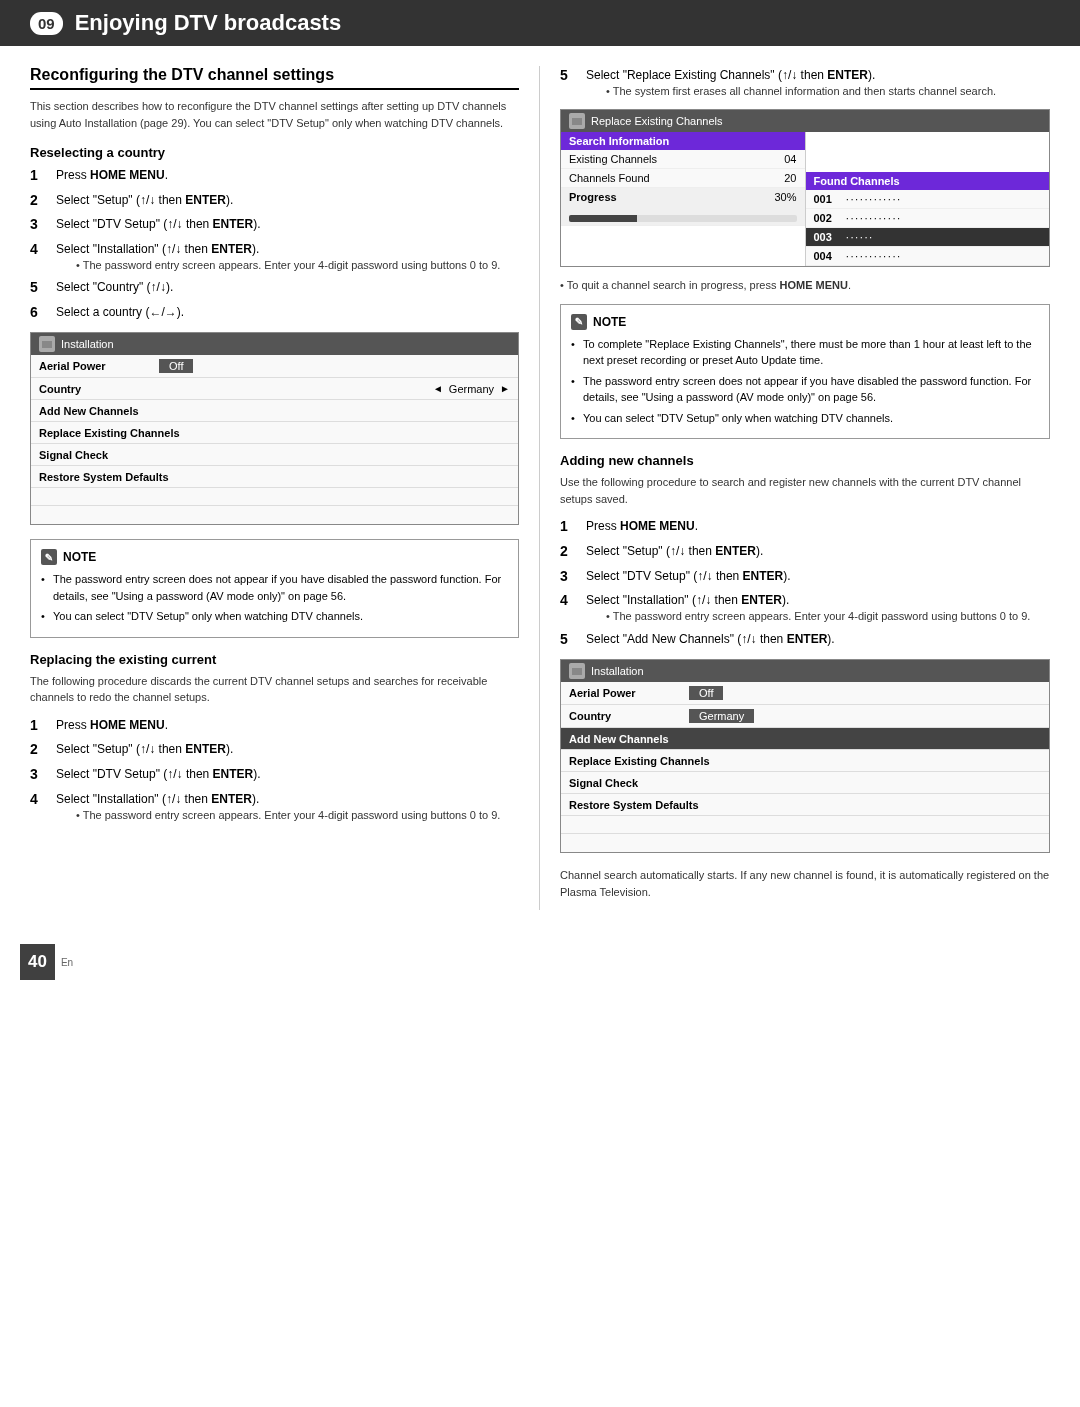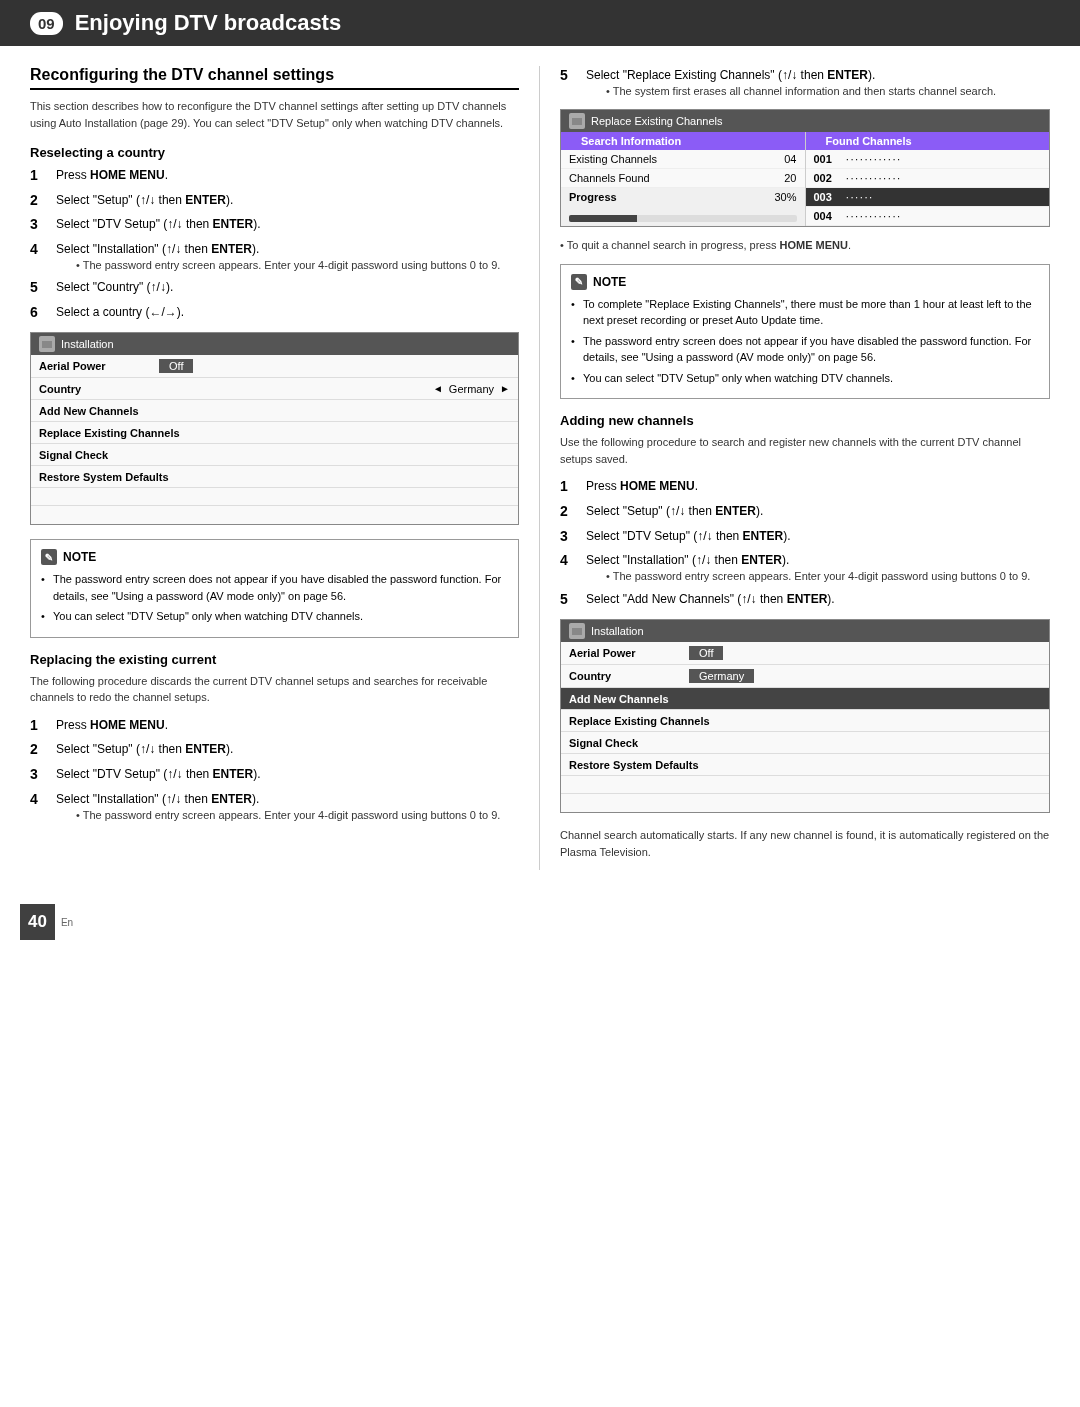--- a/index.html
+++ b/index.html
@@ -222,25 +222,25 @@
       gap: 6px;
       font-size: 11px;
     }
     .rec-screen-body {
       display: flex;
     }
     .rec-col {
       flex: 1;
       border-right: 1px solid #ccc;
     }
-    .rec-col:last-child { border-right: none; }
+    .rec-col:last-child { border-right: none; margin-top: 40px; }
     .rec-col-header {
-      background: #8b5cf6;
-      color: #fff;
-      padding: 3px 20px;
+      background: #6d28d9;
+      color: #fff;
+      padding: 3px 8px;
       font-size: 11px;
       font-weight: bold;
     }
     .rec-row {
       display: flex;
       border-bottom: 1px solid #eee;
       padding: 3px 8px;
       background: #f9f9f9;
       font-size: 11px;
     }

